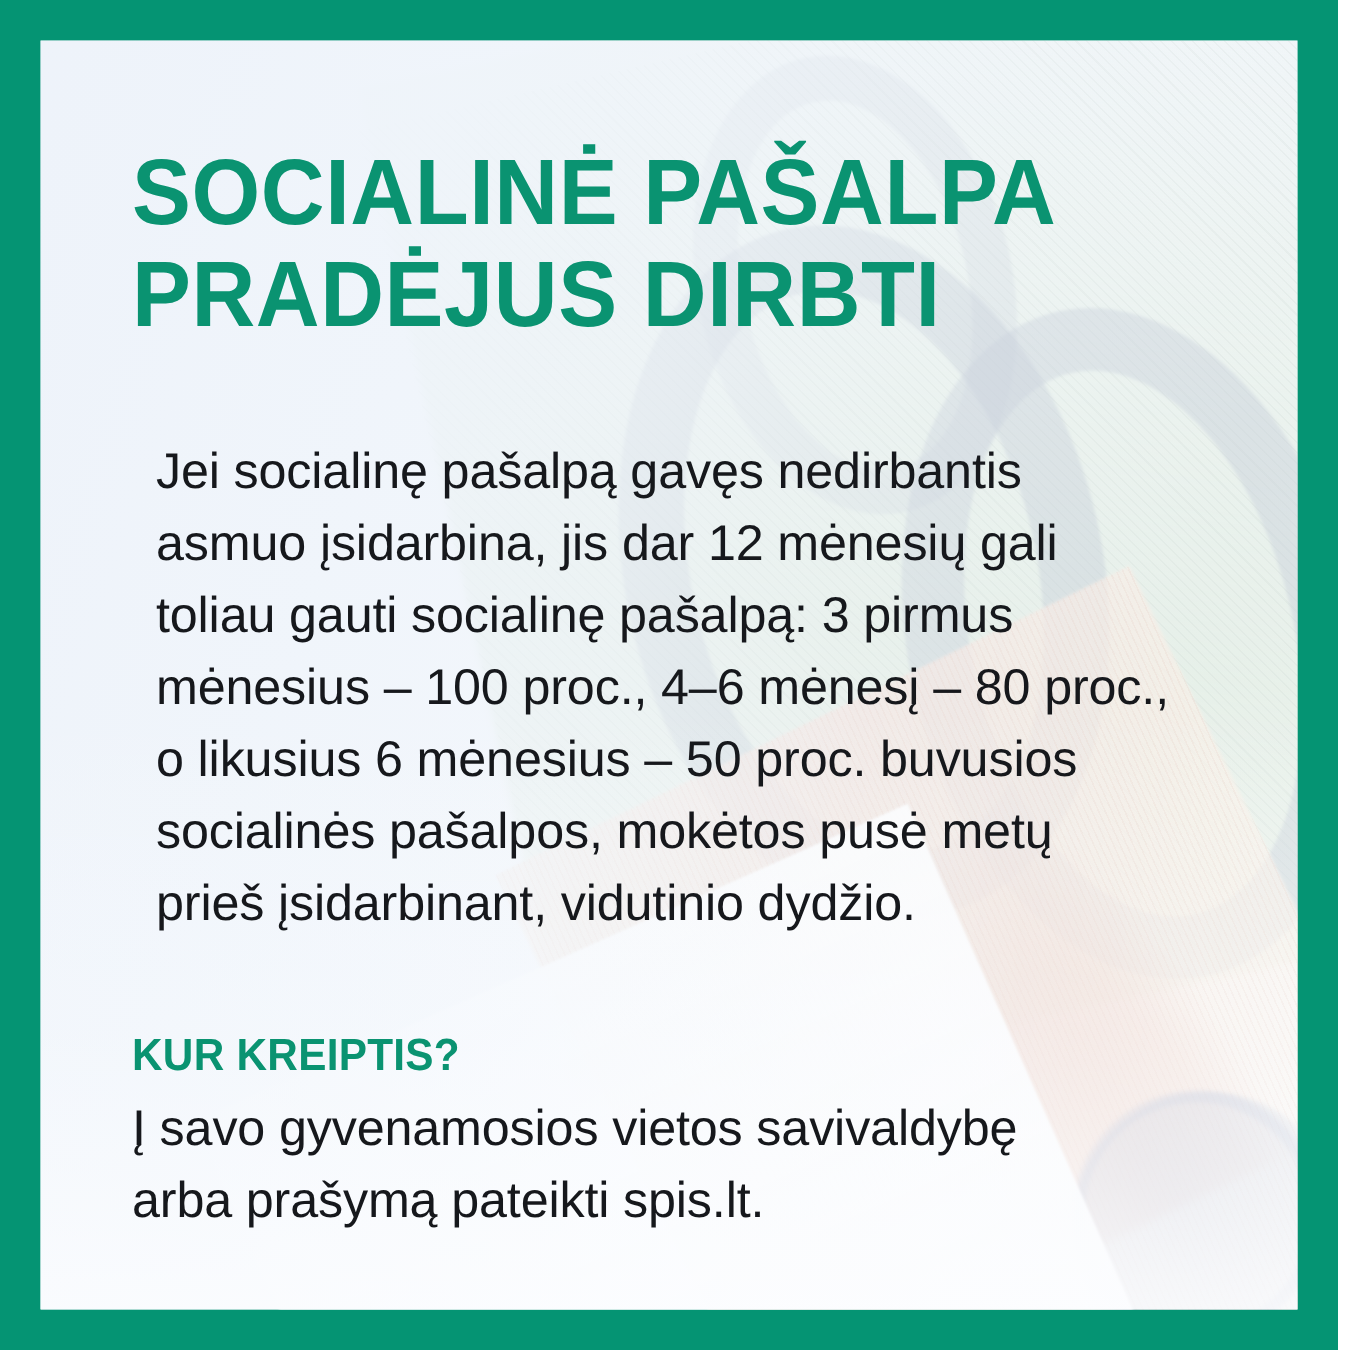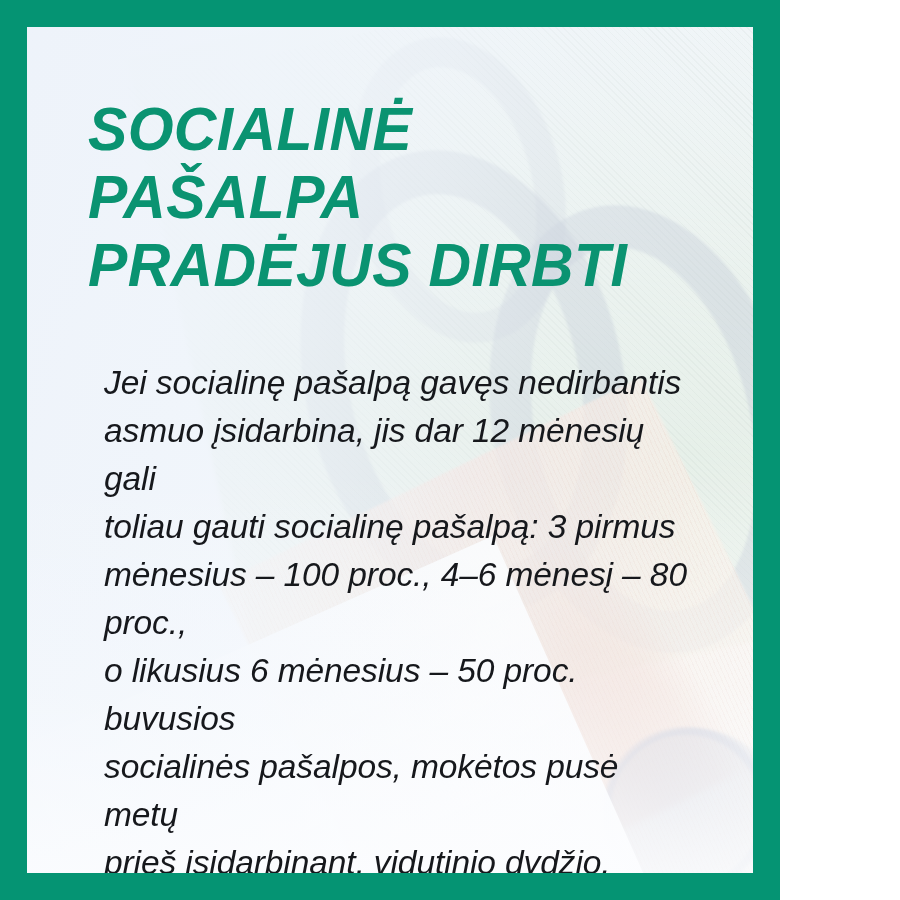--- a/index.html
+++ b/index.html
@@ -3,26 +3,25 @@
 <meta charset="utf-8">
 <style>
   html, body {
     margin: 0;
     padding: 0;
     background: #ffffff;
   }
 
   .poster {
     position: relative;
-    width: 780px;
+    width: 892px;
     height: 900px;
     box-sizing: border-box;
     overflow: hidden;
     font-family: "Liberation Sans", "DejaVu Sans", sans-serif;
-    font-style: italic;
   }
 
   
   .frame {
     position: absolute;
     inset: 0;
     background: #059473;
     z-index: 0;
   }
 
@@ -294,17 +293,19 @@
       <p class="body-copy">Jei socialinę pašalpą gavęs nedirbantis
 asmuo įsidarbina, jis dar 12 mėnesių gali
 toliau gauti socialinę pašalpą: 3 pirmus
 mėnesius – 100 proc., 4–6 mėnesį – 80 proc.,
 o likusius 6 mėnesius – 50 proc. buvusios
 socialinės pašalpos, mokėtos pusė metų
 prieš įsidarbinant, vidutinio dydžio.</p>
 
       <div class="cta-block">
         <h2 class="cta-heading">KUR KREIPTIS?</h2>
+        <p class="cta-body">Į savo gyvenamosios vietos savivaldybę
+arba prašymą pateikti spis.lt.</p>
       </div>
 
     </div>
   </div>
 </div>
 
 </body></html>

